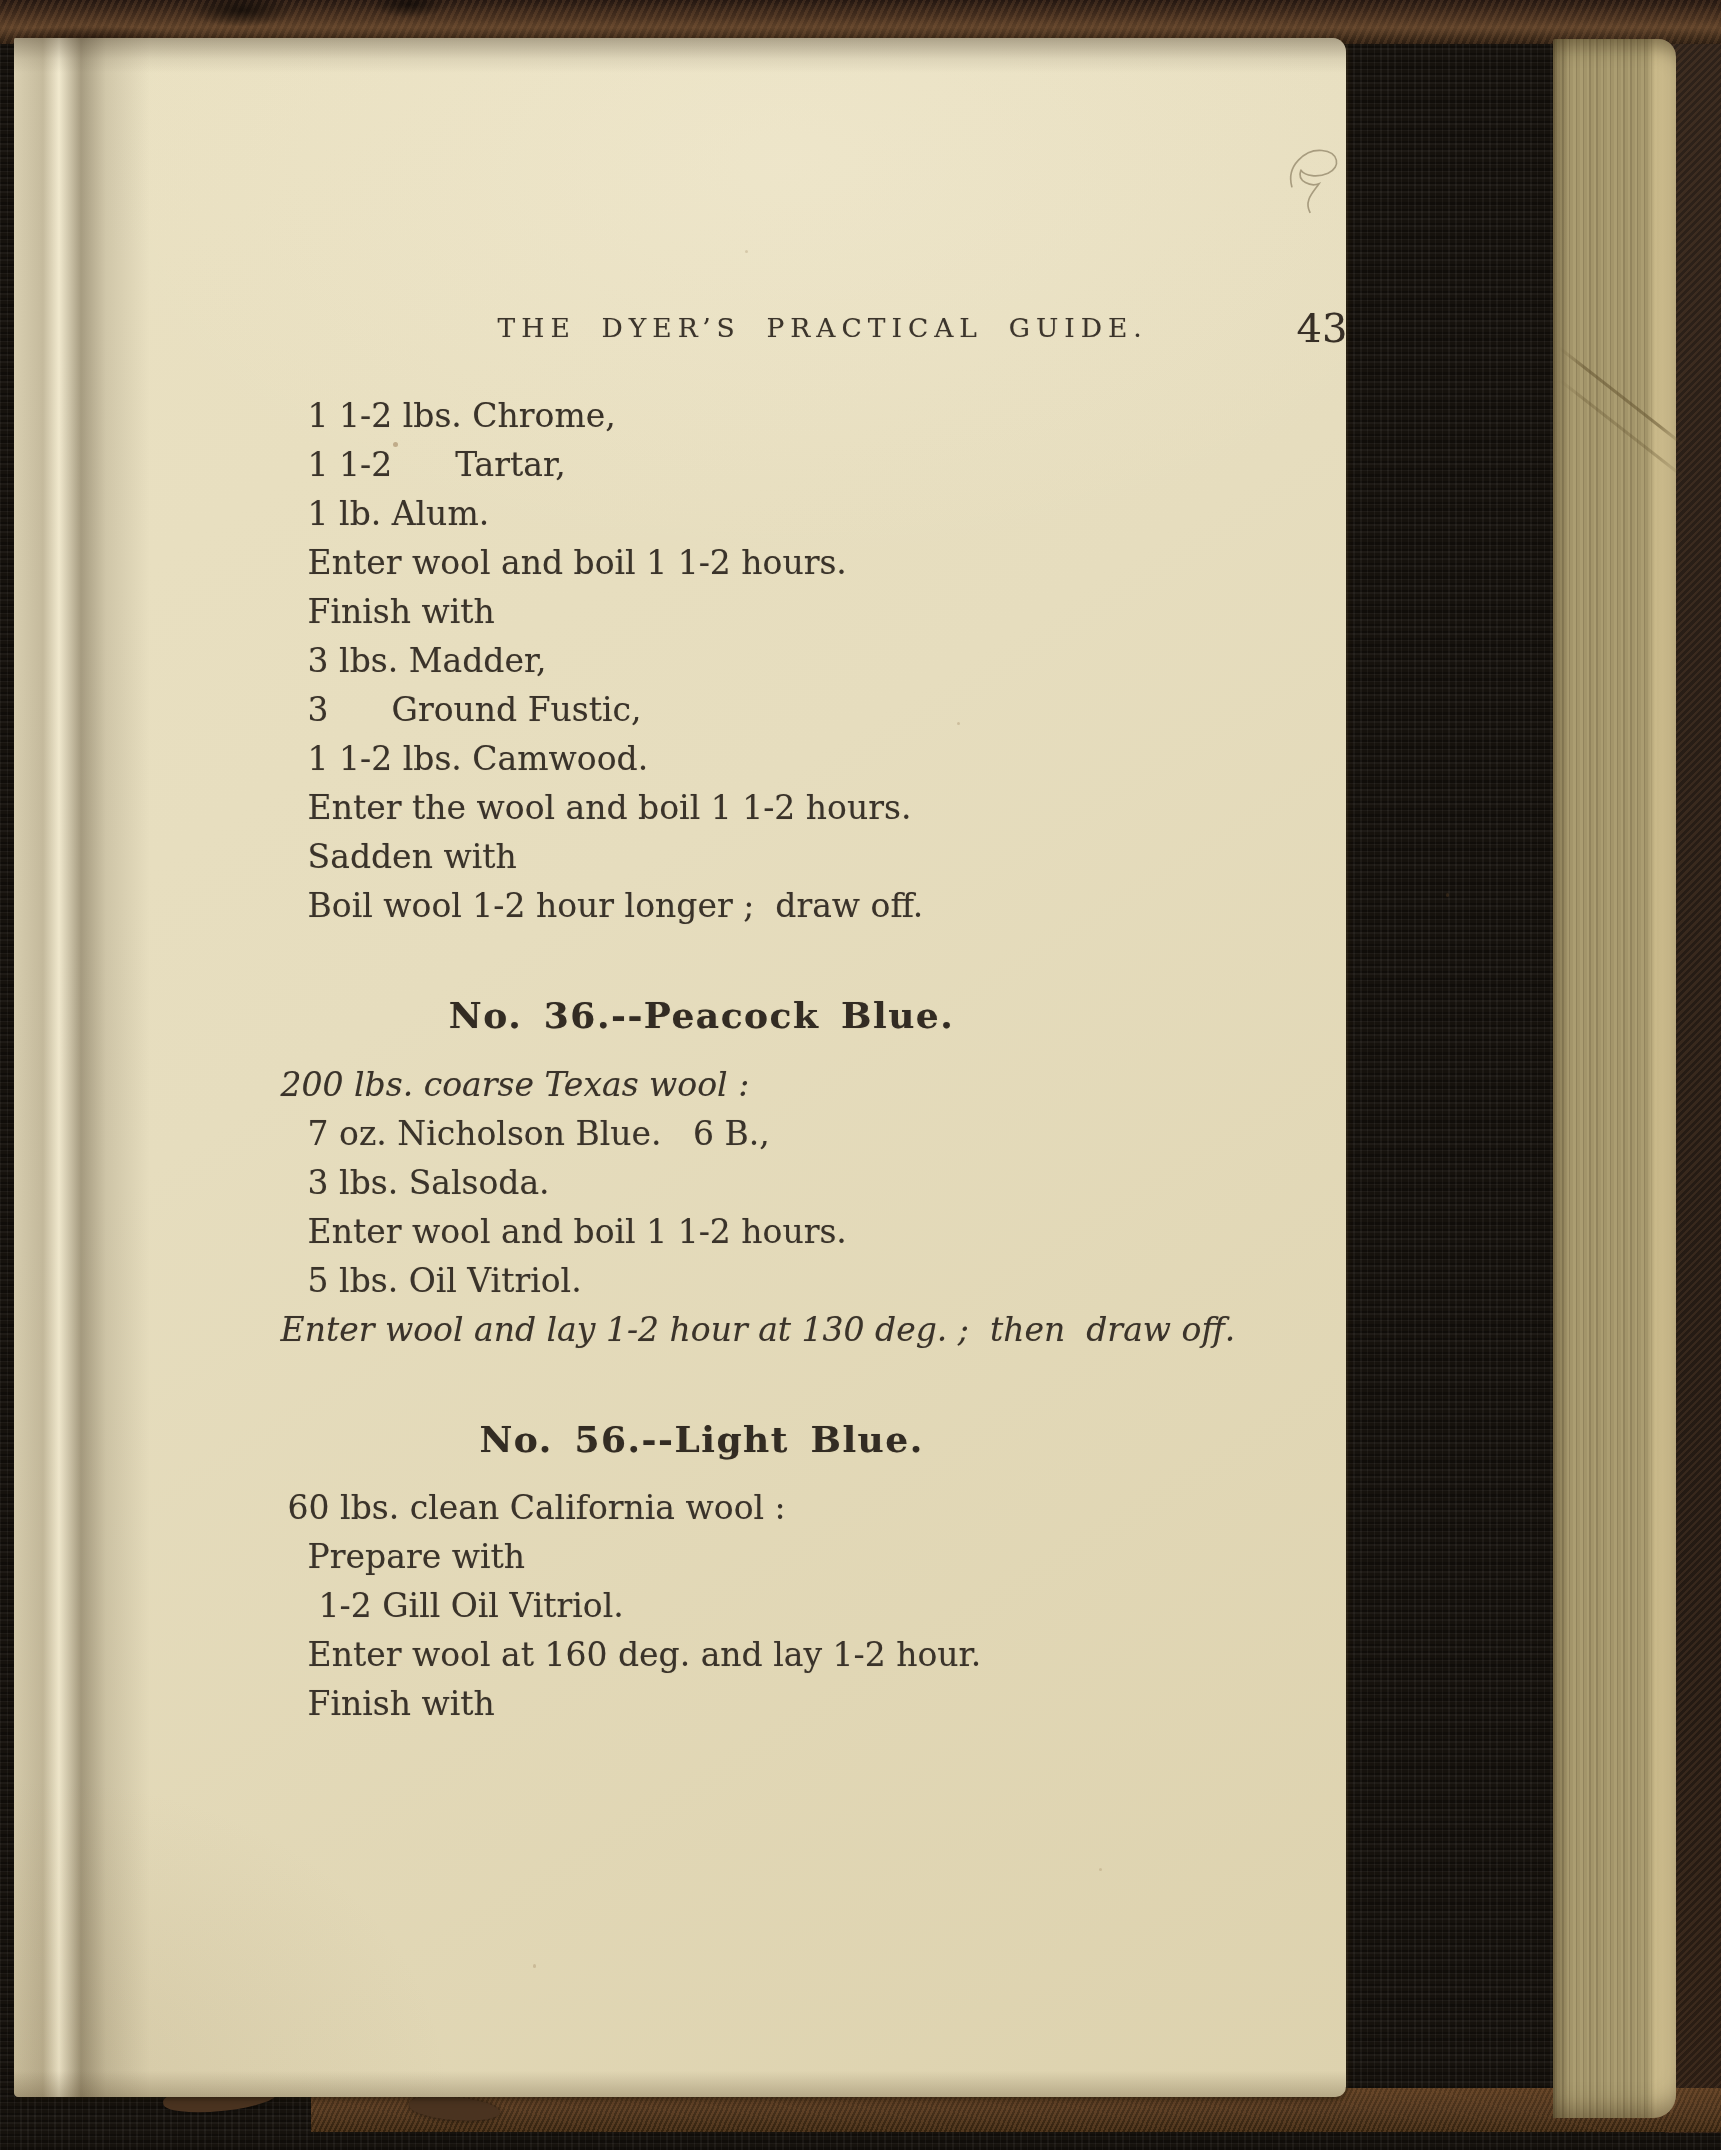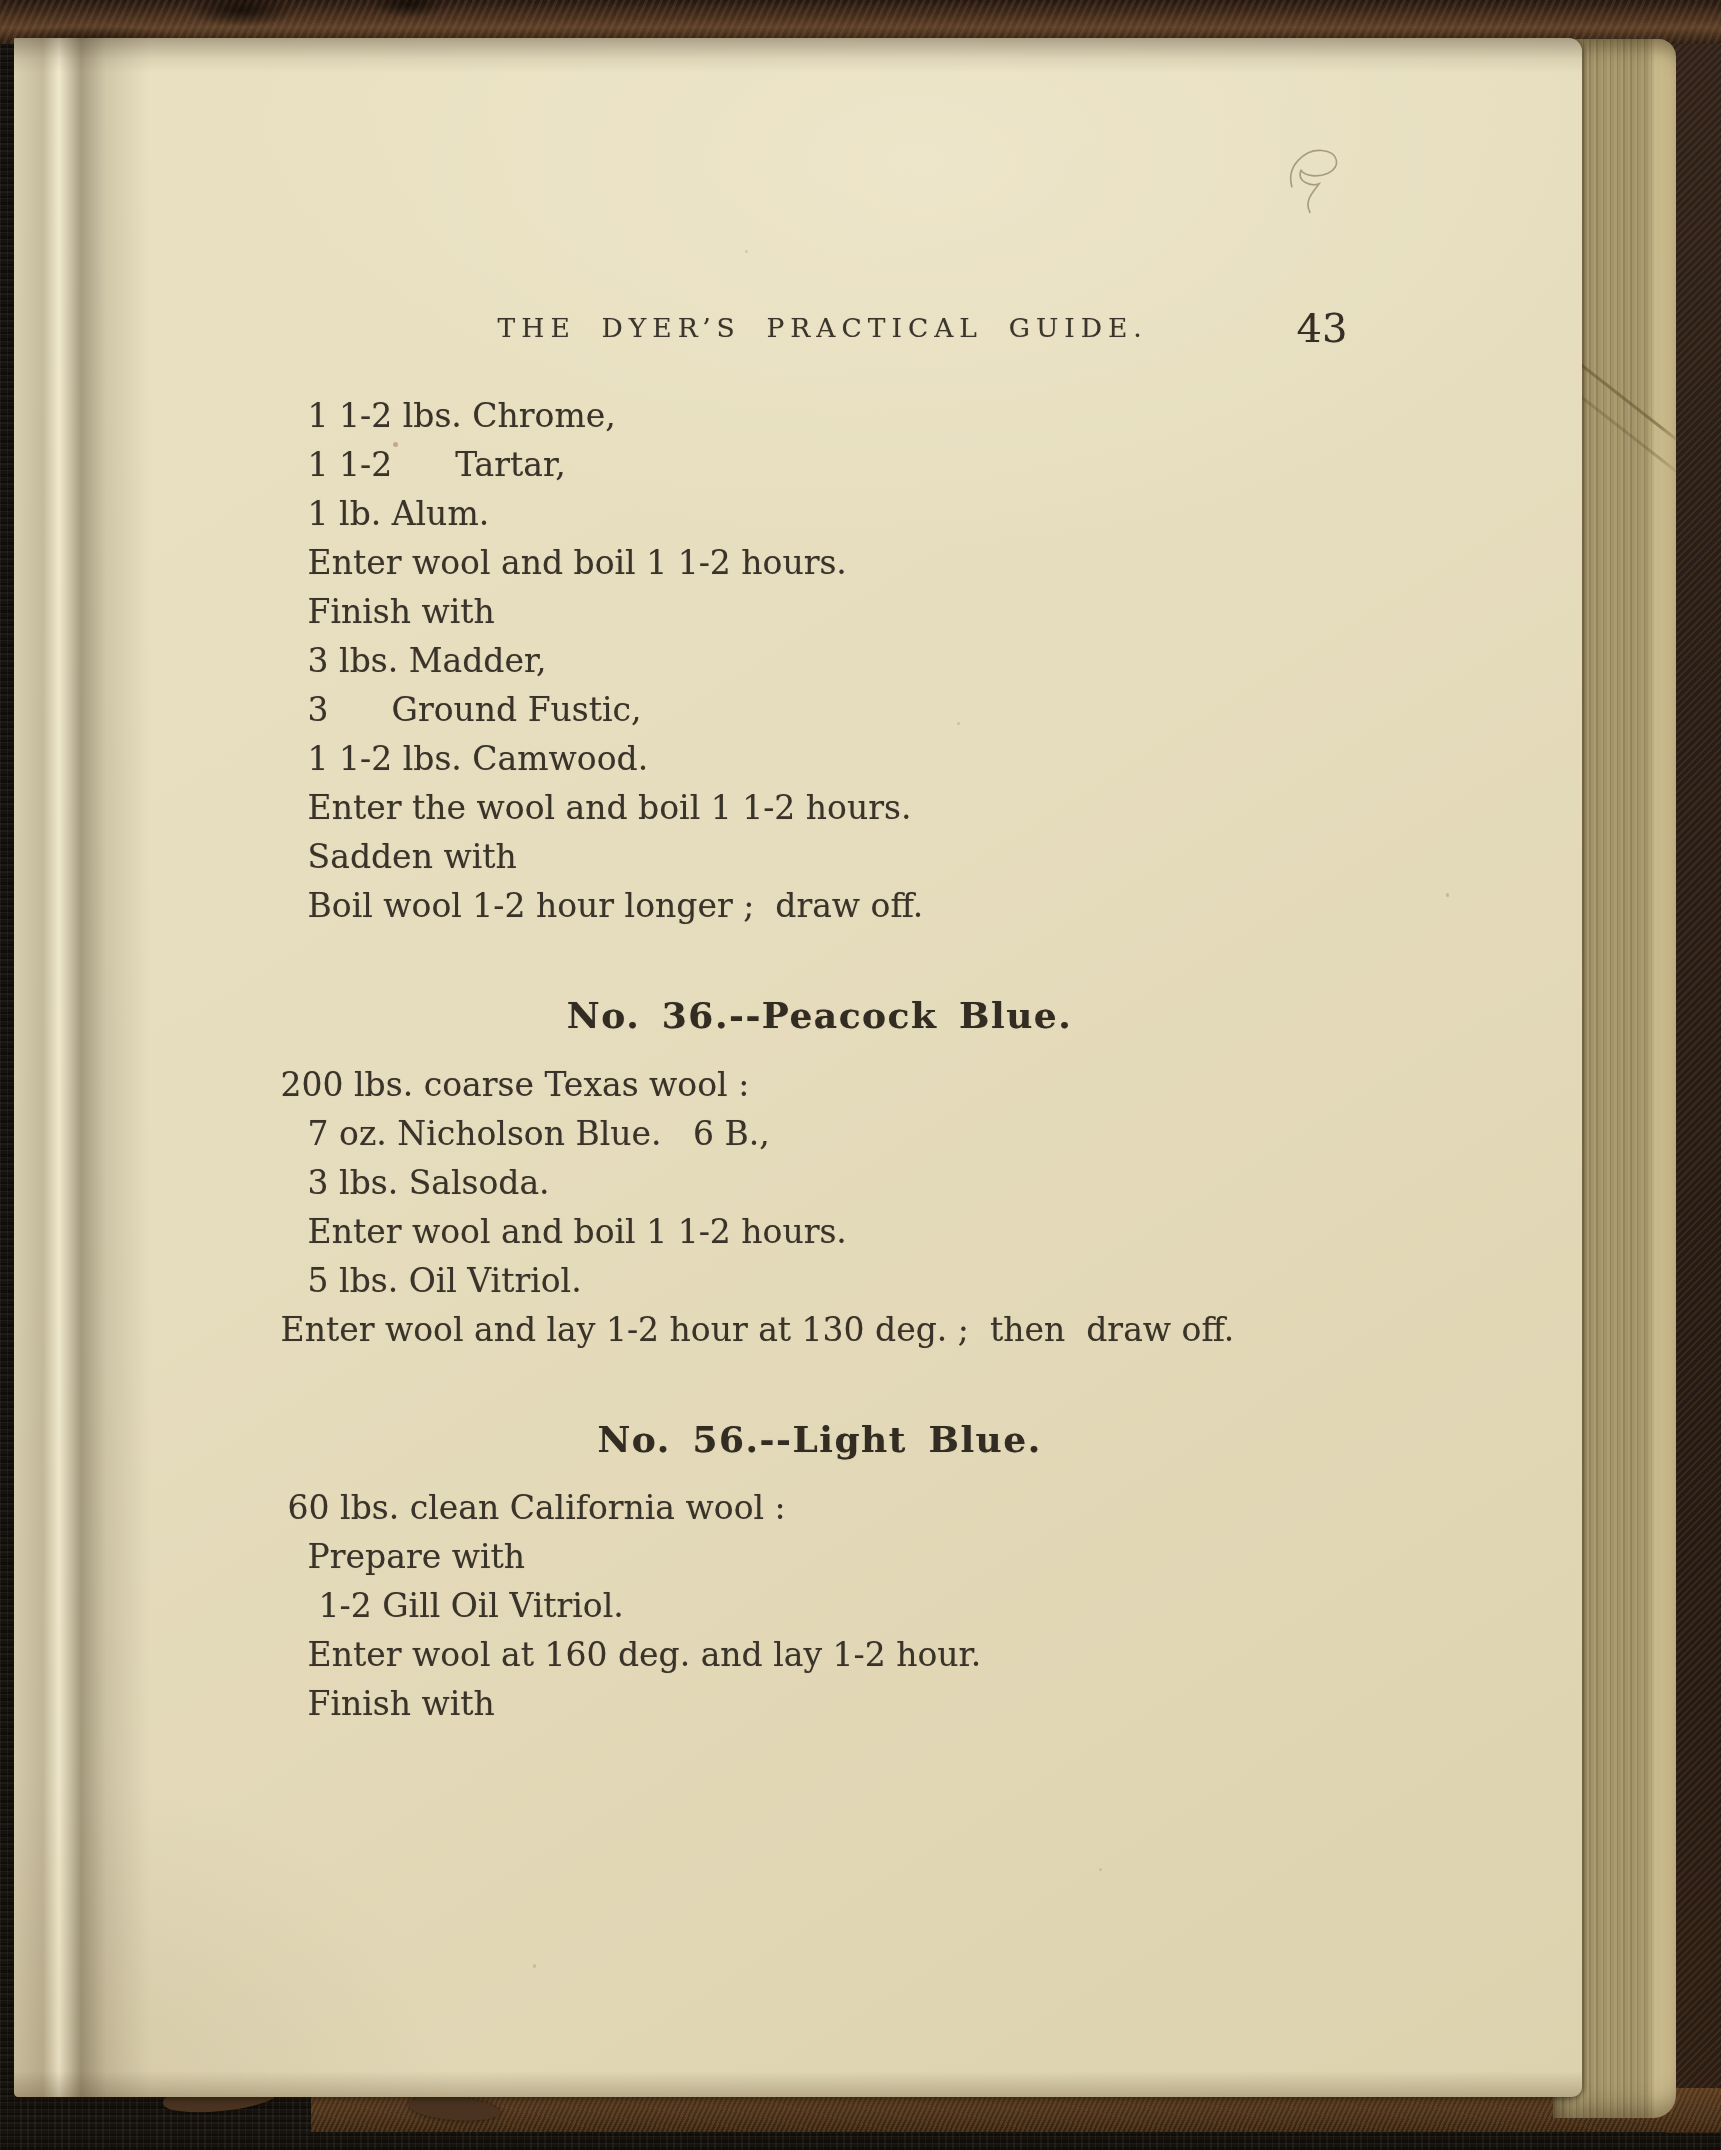--- a/index.html
+++ b/index.html
@@ -64,21 +64,21 @@
     position: absolute; left: -10.6px; width: 159px; height: 3px;
     background: linear-gradient(90deg, transparent, rgba(100,84,48,0.55) 20%, rgba(100,84,48,0.55) 80%, transparent);
     transform: rotate(38deg);
   }
   .fore-edge .stain-1 { top: 356px; }
   .fore-edge .stain-2 { top: 388px; opacity: 0.6; }
 
   
   .page {
     position: absolute;
-    left: 13.6px; top: 38px; width: 1568px; height: 2059px;
+    left: 13.6px; top: 38px; width: 1332px; height: 2059px;
     border-radius: 1.5px 13.6px 10.6px 4.5px;
     background:
       radial-gradient(1136px 644px at 58% 6%, rgba(250,244,224,0.30), transparent 62%),
       radial-gradient(682px 530px at 2% 100%, rgba(150,130,90,0.18), transparent 60%),
       linear-gradient(148deg, #eae1c2 0%, #e6ddbe 42%, #ddd2ae 100%);
     box-shadow: 3.8px 0 5.3px -2.3px rgba(55,42,20,0.55), 0 4.5px 7.6px -3px rgba(30,22,10,0.6);
     color: #3a332a;
   }
   .gutter-shadow {
     position: absolute; left: 0; top: 0; width: 144px; height: 100%;
@@ -121,21 +121,21 @@
     text-shadow: 0 0 0.8px rgba(60,52,40,0.35);
   }
 
   .text-body {
     position: absolute; left: 0; top: 353px; width: 100%;
     font-size: 33px; line-height: 49px; color: #3a332a;
     text-shadow: 0 0 0.8px rgba(58,50,40,0.32);
   }
   .text-body section { margin: 0; }
   .line { white-space: pre; }
-  .indent-out  { padding-left: 267px; }
+  .indent-out  { padding-left: 267px; font-style: italic; }
   .indent-mid  { padding-left: 274px; }
   .indent-std  { padding-left: 294px; }
   .indent-deep { padding-left: 305px; }
 
   .text-body h2 {
     margin: 61px 0 19.7px 0;
     padding-left: 44px;
     font-size: 36px; font-weight: bold;
     line-height: 49px;
     text-align: center;

